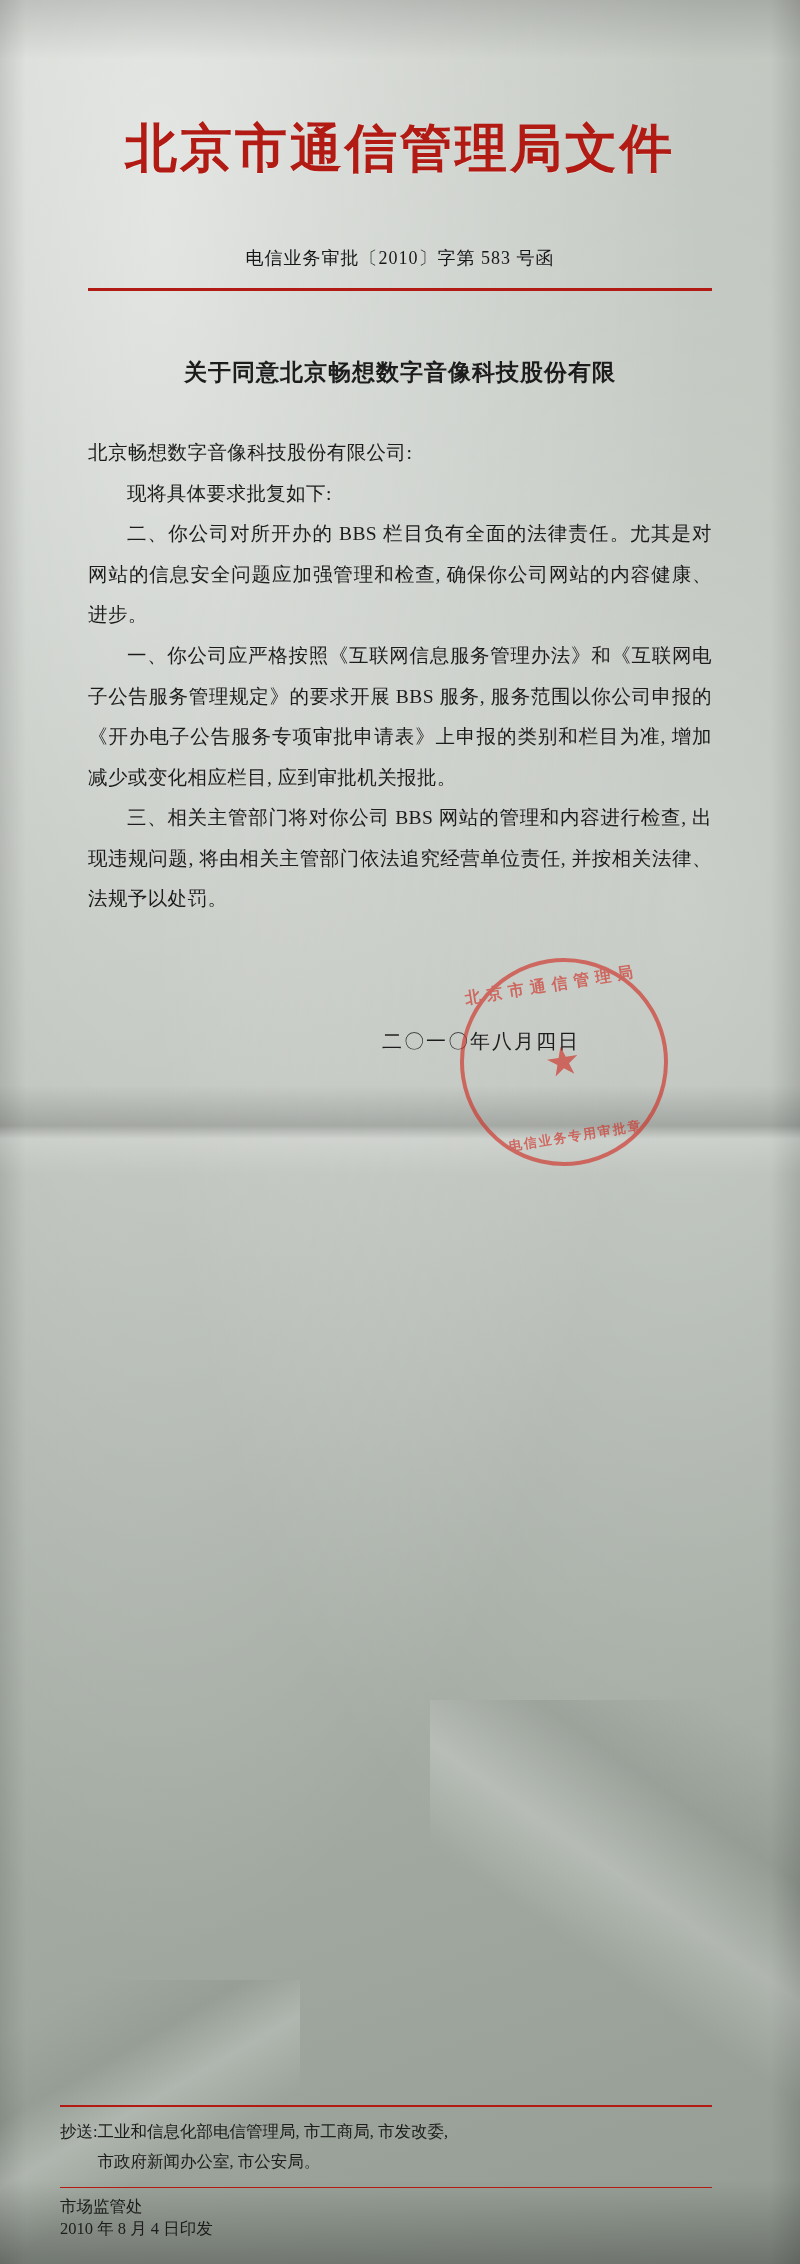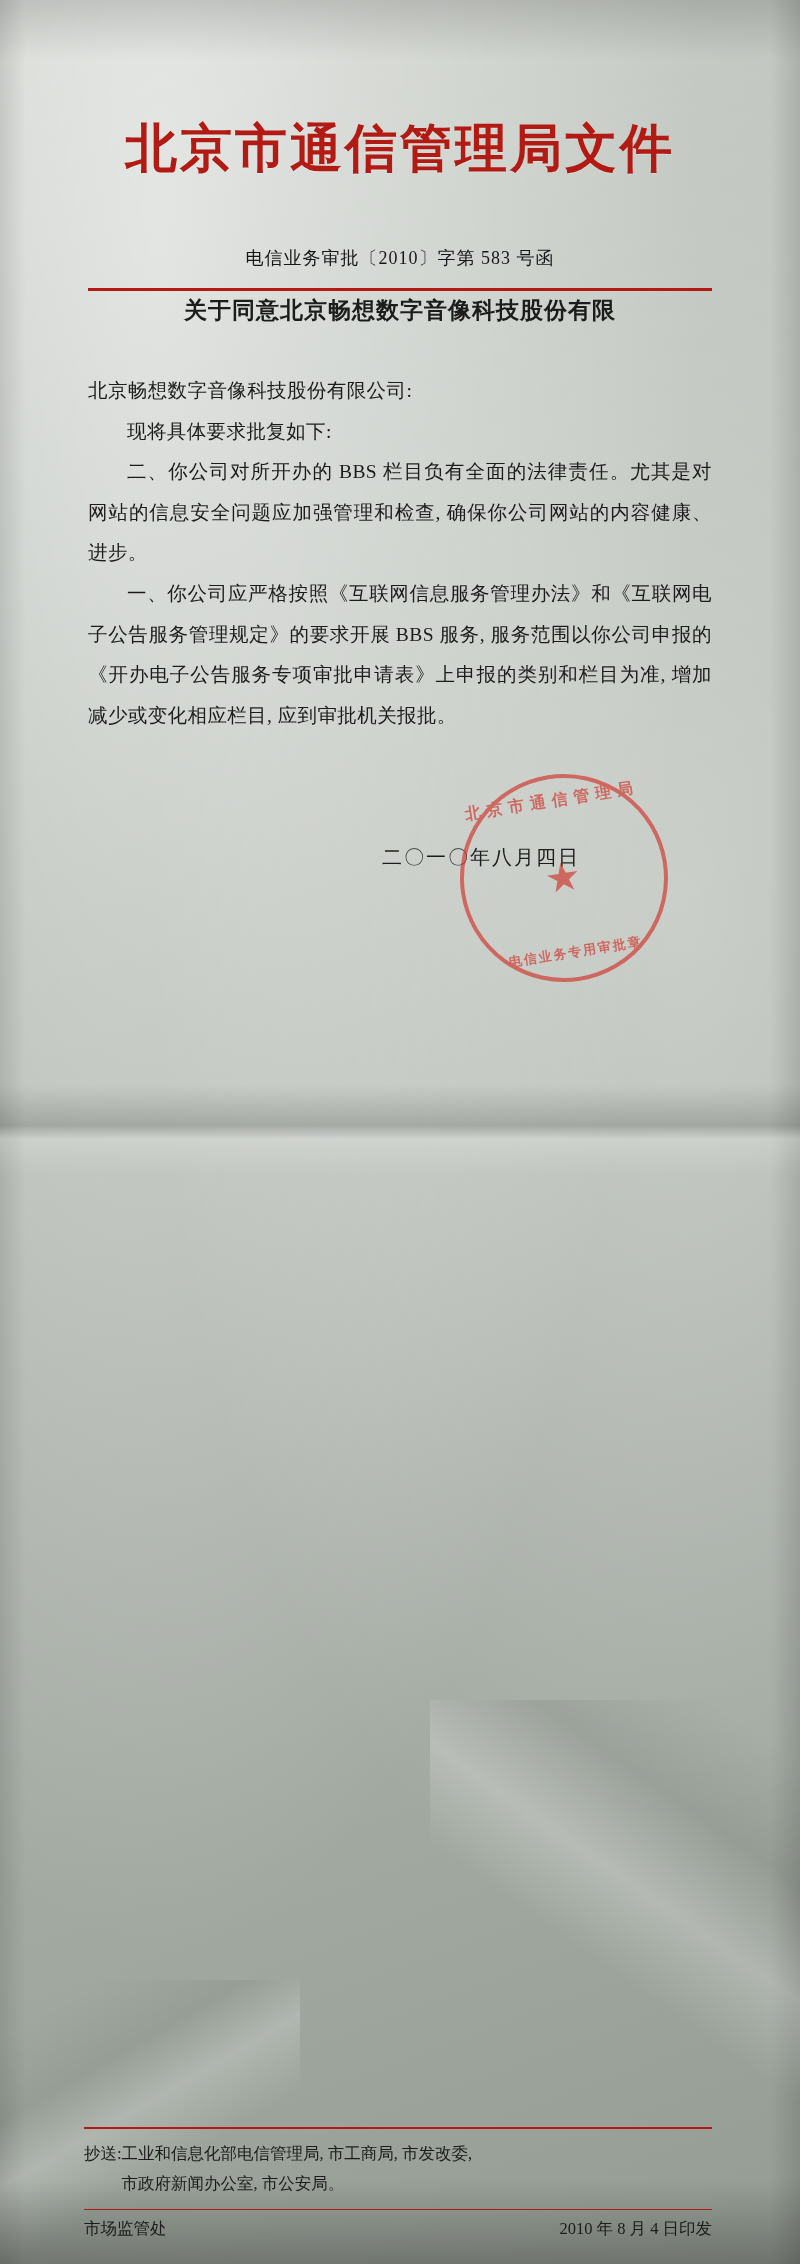--- a/index.html
+++ b/index.html
@@ -79,20 +79,21 @@
     color: #17171a;
   }
   .red-rule {
     margin-top: 18px;
     height: 3px;
     background: #b21b14;
     width: 100%;
   }
 
   .subject {
+    margin-top: 62px;
     text-align: center;
     font-size: 23px;
     font-weight: bold;
     line-height: 1.75;
     letter-spacing: 1px;
   }
   .subject div { display: block; }
 
   .body {
     margin-top: 40px;
@@ -149,21 +150,21 @@
     letter-spacing: 2px;
     font-weight: bold;
   }
 
   .footer {
     position: absolute;
     left: 0;
     right: 0;
     bottom: 0;
     z-index: 4;
-    padding: 0 88px 18px 84px;
+    padding: 0 88px 18px 60px;
     box-sizing: border-box;
   }
   .footer .rule {
     height: 2px;
     background: #b21b14;
     margin-bottom: 10px;
   }
   .footer .rule.thin {
     height: 1.5px;
     margin: 10px 0 8px 0;
@@ -173,20 +174,21 @@
     line-height: 1.8;
     display: flex;
   }
   .cc .cc-label { white-space: nowrap; }
   .cc .cc-text { }
   .footer-bottom {
     display: flex;
     justify-content: space-between;
     font-size: 16.5px;
     padding-bottom: 6px;
+    flex-direction: column;
   }
 </style>
 </head>
 <body>
 
 <div class="page">
 
   <div class="crease h2"></div>
   <div class="crease v1"></div>
   <div class="crease h1"></div>
@@ -204,20 +206,21 @@
 
     <div class="subject">
       <div>关于同意北京畅想数字音像科技股份有限</div>
     </div>
 
     <div class="body">
       <p>北京畅想数字音像科技股份有限公司:</p>
       <p class="indent">现将具体要求批复如下:</p>
       <p class="indent">二、你公司对所开办的 BBS 栏目负有全面的法律责任。尤其是对网站的信息安全问题应加强管理和检查, 确保你公司网站的内容健康、进步。</p>
       <p class="indent">一、你公司应严格按照《互联网信息服务管理办法》和《互联网电子公告服务管理规定》的要求开展 BBS 服务, 服务范围以你公司申报的《开办电子公告服务专项审批申请表》上申报的类别和栏目为准, 增加减少或变化相应栏目, 应到审批机关报批。</p>
+      <p class="indent">三、相关主管部门将对你公司 BBS 网站的管理和内容进行检查, 出现违规问题, 将由相关主管部门依法追究经营单位责任, 并按相关法律、法规予以处罚。</p>
     </div>
 
     <div class="sign">
       <div class="seal">
         <div class="arc-top">北京市通信管理局</div>
         <div class="star">★</div>
         <div class="arc-bottom">电信业务专用审批章</div>
       </div>
       <span>二〇一〇年八月四日</span>
     </div>

